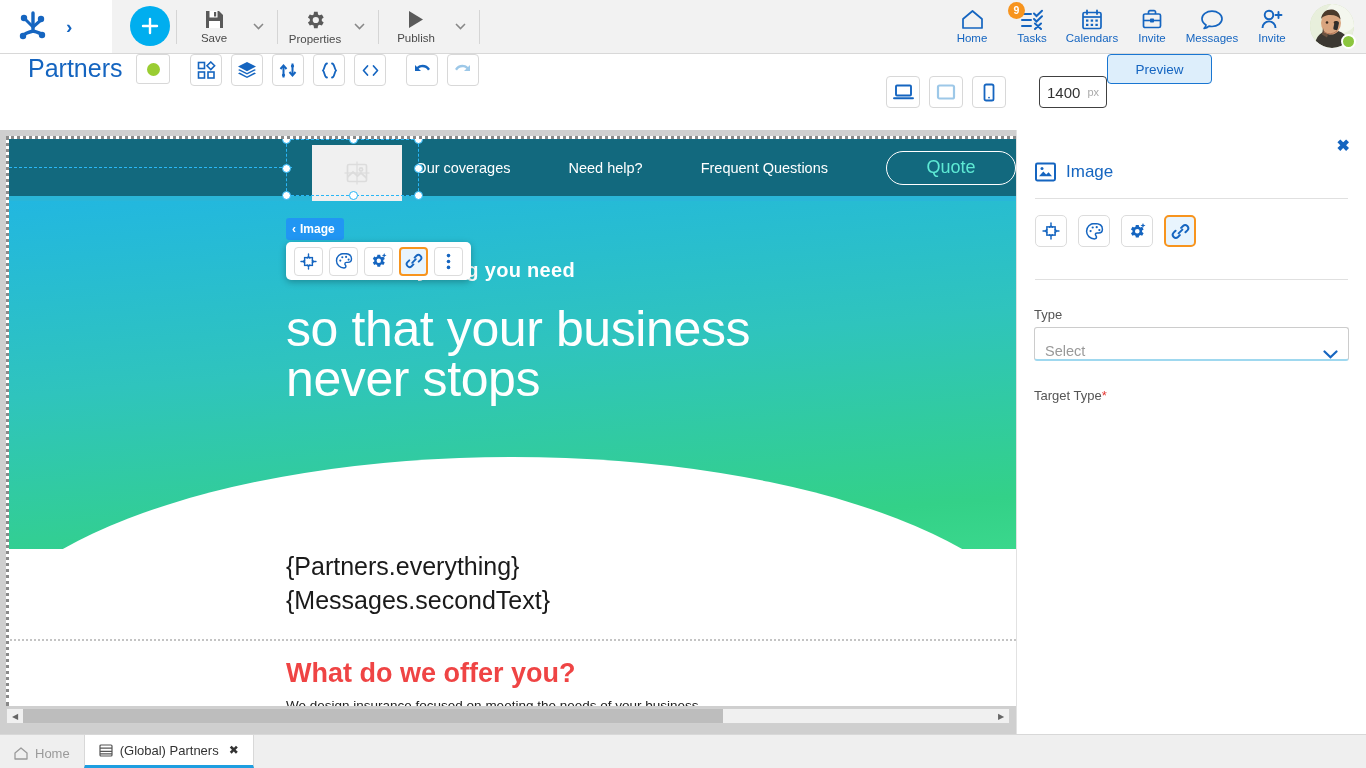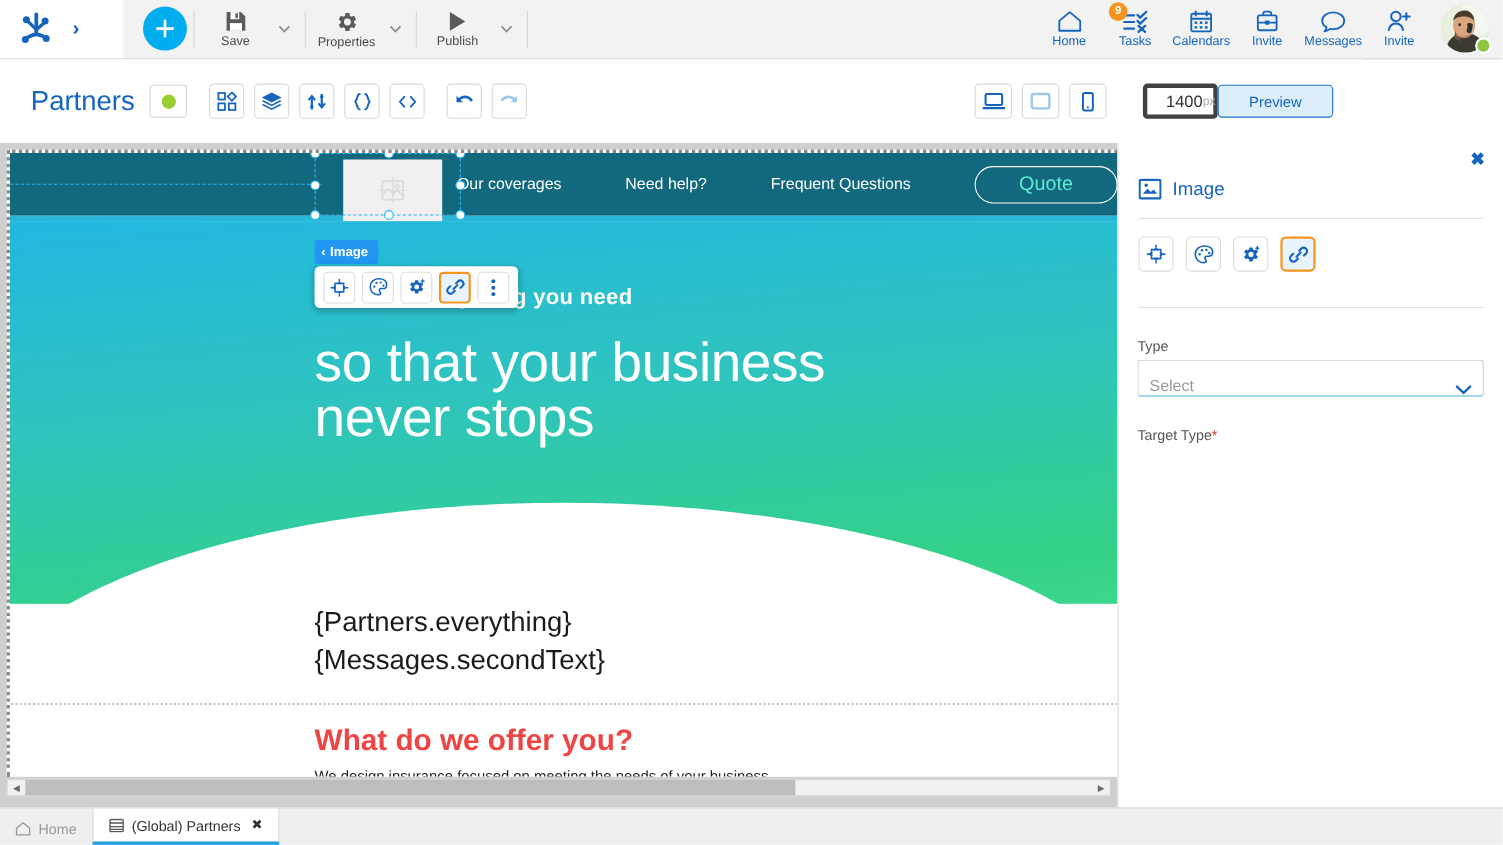--- a/index.html
+++ b/index.html
@@ -88,21 +88,21 @@
     position: absolute; right: 0px; bottom: 1px;
     width: 15px; height: 15px; border-radius: 50%;
     background: #8cc63f; border: 2px solid #fff;
   }
 
   
   .secondbar {
     position: absolute; top: 54px; left: 0;
     width: 1240px; height: 76px;
     background: #ffffff;
-    display: flex; align-items: center;
+    display: flex; 
   }
   .page-title {
     margin-left: 28px; font-size: 25px; color: #1565c0; font-weight: normal;
   }
   .status-pill {
     margin-left: 14px;
     width: 34px; height: 30px; border: 1px solid #d8d8d8; border-radius: 3px;
     display: flex; align-items: center; justify-content: center;
     background: #fff;
   }
@@ -113,23 +113,23 @@
     margin-left: 9px; cursor: pointer;
   }
   .icon-btn.gap { margin-left: 20px; }
   .device-zone { margin-left: auto; display: flex; align-items: center; }
   .dev-btn {
     width: 34px; height: 32px; border: 1px solid #d8d8d8; border-radius: 4px;
     background: #fff; display: flex; align-items: center; justify-content: center;
     margin-right: 9px; cursor: pointer;
   }
   .px-field {
-    width: 68px; height: 32px; border: 4px solid #404040; border-radius: 4px;
+    width: 68px; height: 32px; border: 1px solid #404040; border-radius: 4px;
     background: #fff; display: flex; align-items: center;
-    margin-left: 24px; padding: 0 17px; cursor: text;
+    margin-left: 24px; padding: 0 7px; cursor: text;
   }
   .px-val { font-size: 15px; color: #333; }
   .px-unit { font-size: 11px; color: #aaa; margin-left: auto; }
   .preview-btn {
     margin-left: auto; margin-right: 28px;
     width: 105px; height: 30px;
     border: 1px solid #1976d2; border-radius: 4px;
     background: #ddeefb; color: #1565c0;
     font-size: 13.5px;
     display: flex; align-items: center; justify-content: center;

